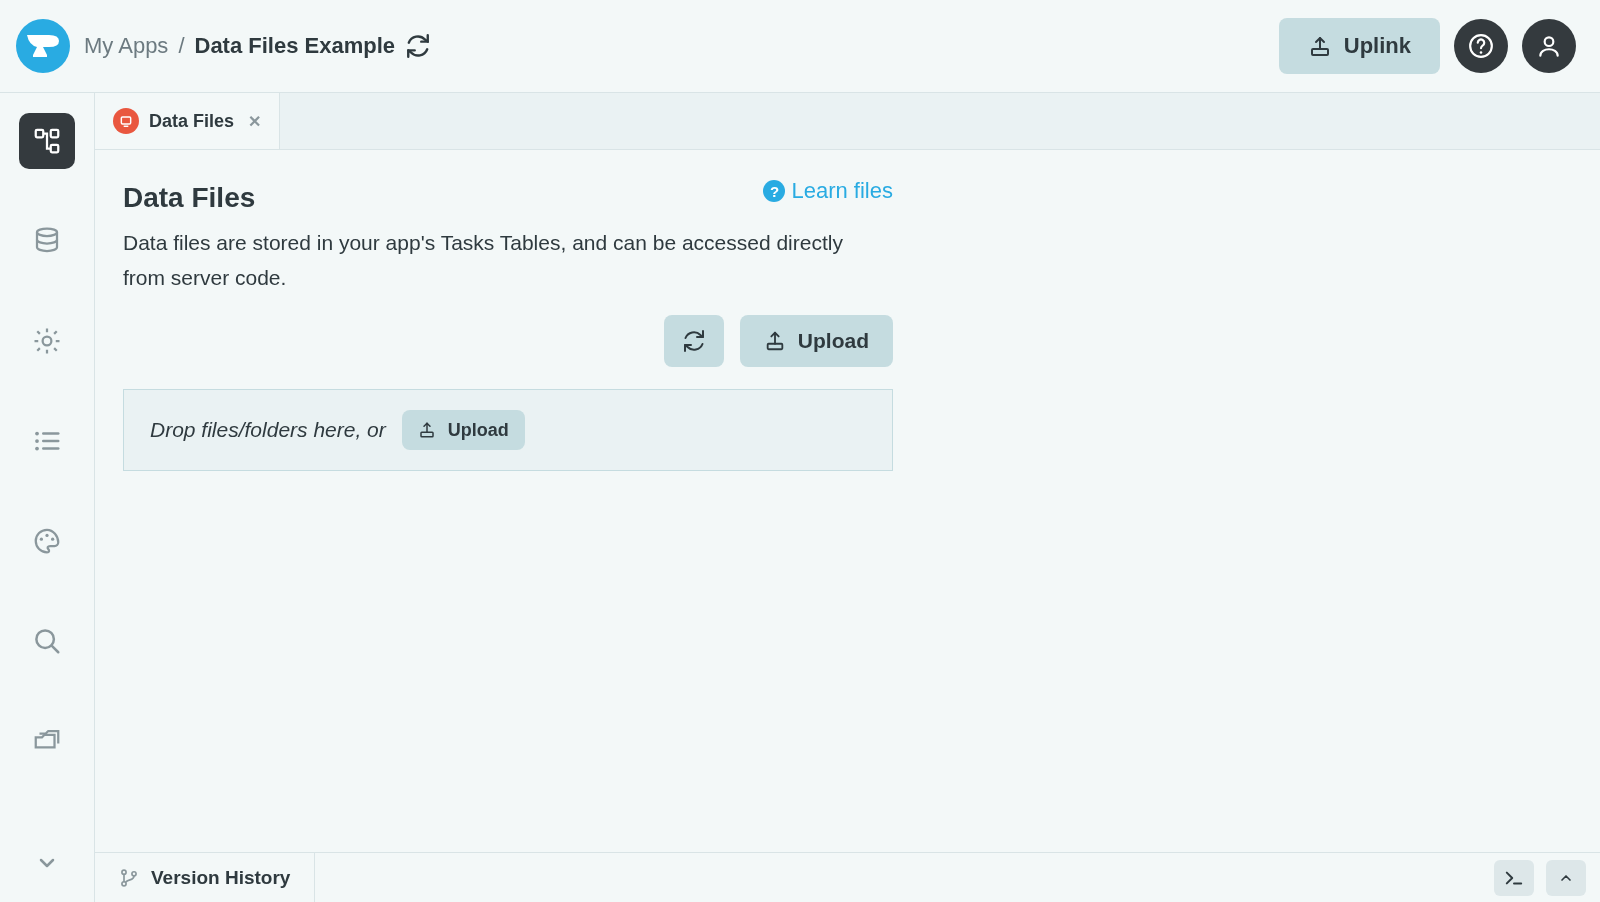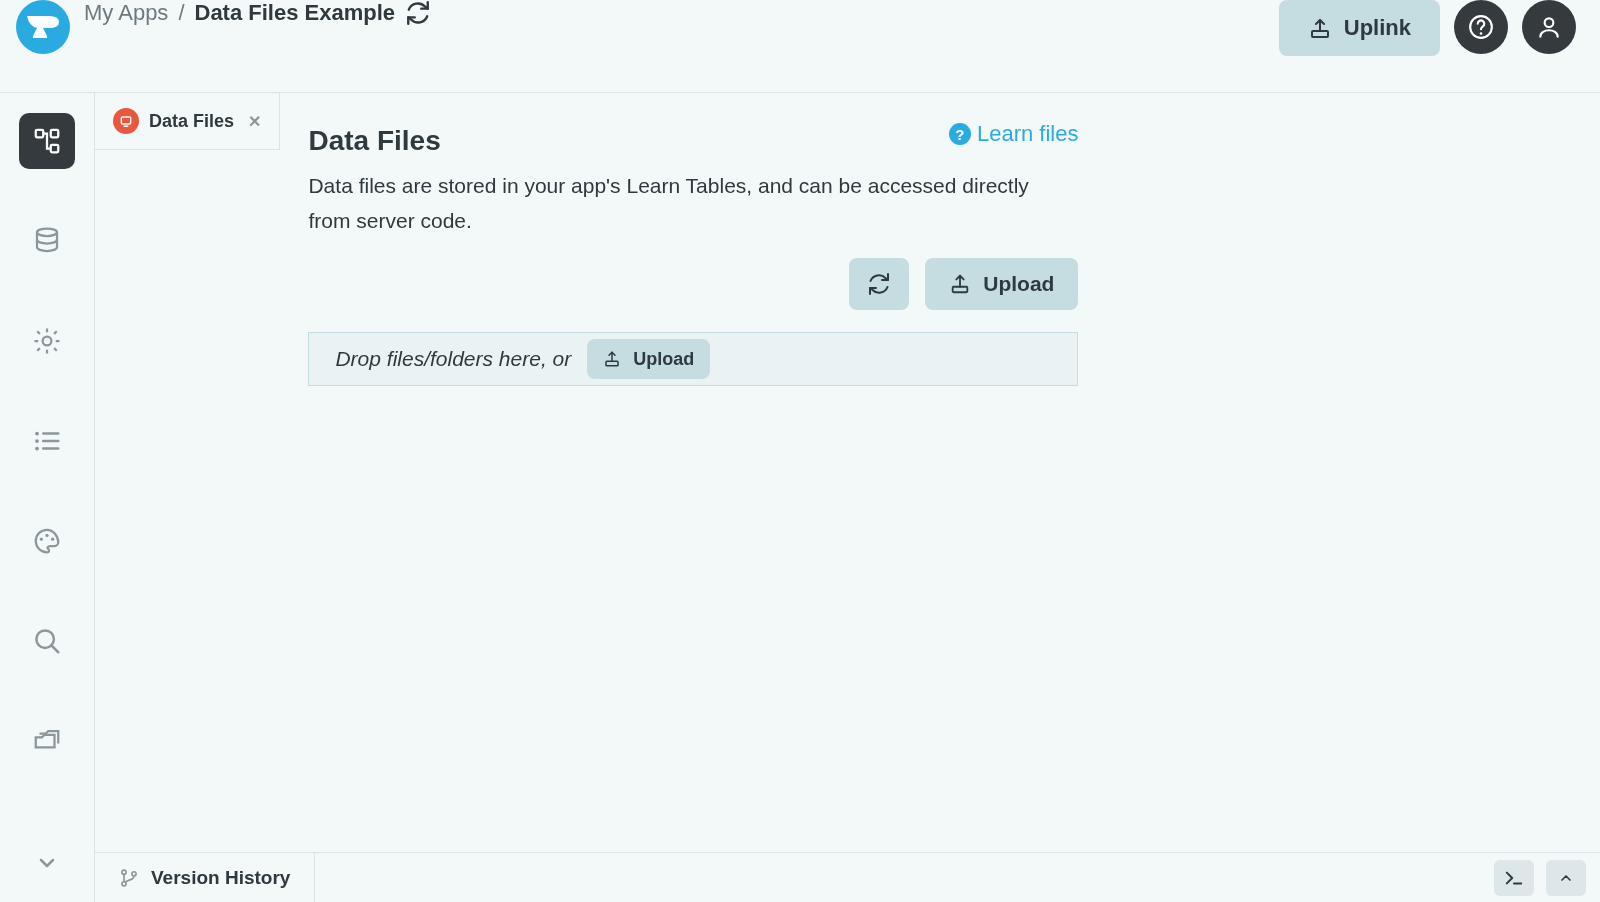--- a/index.html
+++ b/index.html
@@ -18,21 +18,21 @@
   }
   html, body {
     margin: 0; padding: 0; height: 100%;
     font-family: "Segoe UI", Arial, sans-serif;
     background: var(--bg);
     color: var(--text);
     overflow: hidden;
   }
   
   .topbar {
-    display: flex; align-items: flex-start;
+    display: flex; align-items: center;
     height: 92px;
     padding: 0 24px 0 16px;
     gap: 14px;
     border-bottom: 1px solid var(--divider);
     background: var(--bg);
   }
   .logo {
     width: 54px; height: 54px; border-radius: 50%;
     background: var(--accent-blue);
     display: flex; align-items: center; justify-content: center;
@@ -77,21 +77,21 @@
     background: var(--bg);
   }
   .side-item {
     width: 56px; height: 56px; border-radius: 10px;
     display: flex; align-items: center; justify-content: center;
     color: #8a979c; cursor: pointer;
   }
   .side-item.active { background: var(--dark-circle); color: #fff; }
   .side-bottom { margin-top: auto; margin-bottom: 12px; }
   .content {
-    flex: 1; display: flex; position: relative;
+    flex: 1; display: flex; flex-direction: column; position: relative;
   }
   .tabs {
     height: 56px; background: var(--panel);
     display: flex; align-items: stretch;
     border-bottom: 1px solid var(--divider);
   }
   .tab {
     display: flex; align-items: center; gap: 10px;
     padding: 0 18px; background: var(--bg);
     border-right: 1px solid var(--divider);
@@ -120,21 +120,21 @@
     width: 22px; height: 22px; border-radius: 50%; background: var(--accent-blue); color: #fff;
     display: inline-flex; align-items: center; justify-content: center; font-size: 15px; font-weight: 700;
   }
   .tool-row {
     display: flex; justify-content: flex-end; gap: 16px; margin-top: 20px;
   }
   .btn.small { height: 52px; font-size: 21px; padding: 0 24px; font-weight: 700;}
   .btn.icon-only { padding: 0 18px; }
   .dropzone {
     margin-top: 22px; border: 1px solid var(--softblue);
-    background: var(--panel); padding: 6px 26px;
+    background: var(--panel); padding: 20px 26px;
     display: flex; align-items: center; gap: 16px;
   }
   .dropzone .hint { font-style: italic; font-size: 21px; color: var(--text);}
   .btn.tiny { height: 40px; font-size: 18px; padding: 0 16px; font-weight: 700;}
   
   .bottom-bar {
     height: 50px; border-top: 1px solid var(--divider);
     display: flex; align-items: stretch; background: var(--bg);
     position: absolute; left: 0; right: 0; bottom: 0; text-align: right;
   }
@@ -275,21 +275,21 @@
       <div class="panel">
         <div class="panel-head">
           <div>
             <div class="panel-title">Data Files</div>
           </div>
           <a class="learn-more">
             <span class="qmark">?</span>
             <span>Learn files</span>
           </a>
         </div>
-        <div class="panel-desc">Data files are stored in your app's Learn Tables, and can be accessed directly from server code.</div>
+        <div class="panel-desc">Data files are stored in your app's Tasks Tables, and can be accessed directly from server code.</div>
 
         <div class="tool-row">
           <button class="btn soft small icon-only">
             <svg width="24" height="24" viewBox="0 0 24 24" fill="none" stroke="currentColor" stroke-width="2" stroke-linecap="round" stroke-linejoin="round">
               <path d="M21 2v6h-6"></path>
                 <path d="M3 22v-6h6"></path>
               <path d="M3.5 9a9 9 0 0 1 14.9-3L21 8"></path>
               <path d="M20.5 15a9 9 0 0 1-14.9 3L3 16"></path>
             </svg>
           </button>

